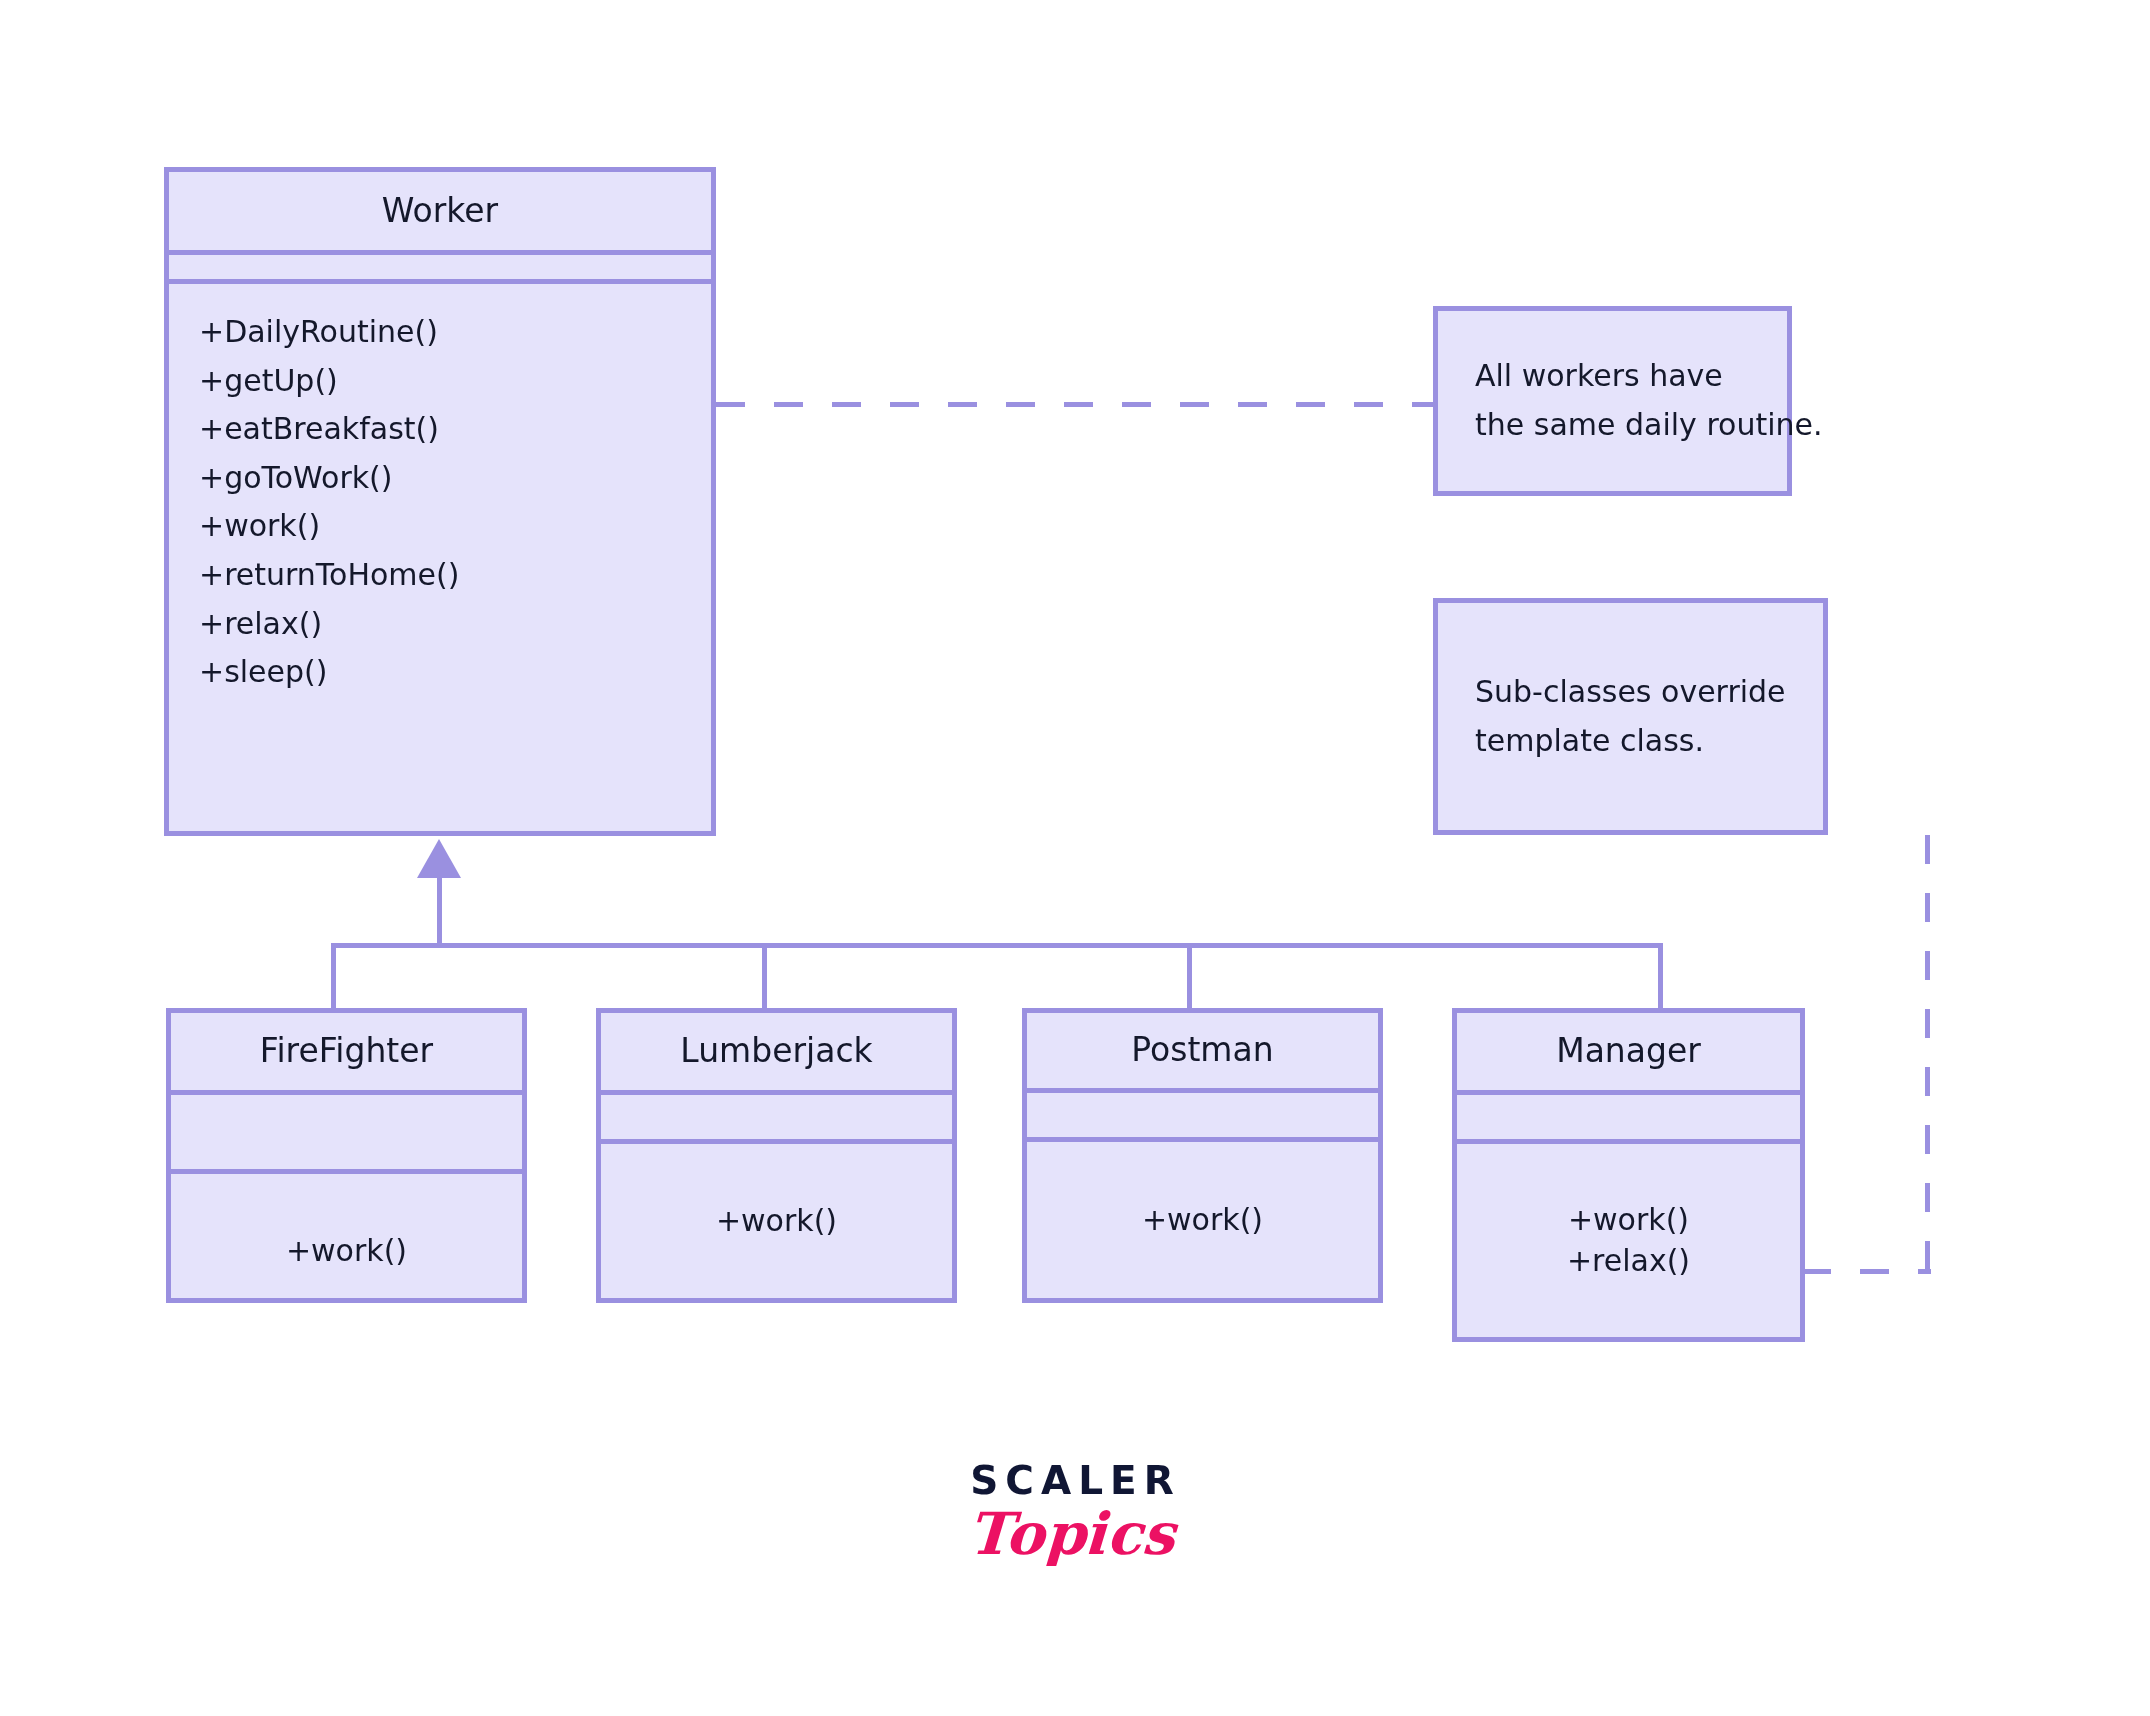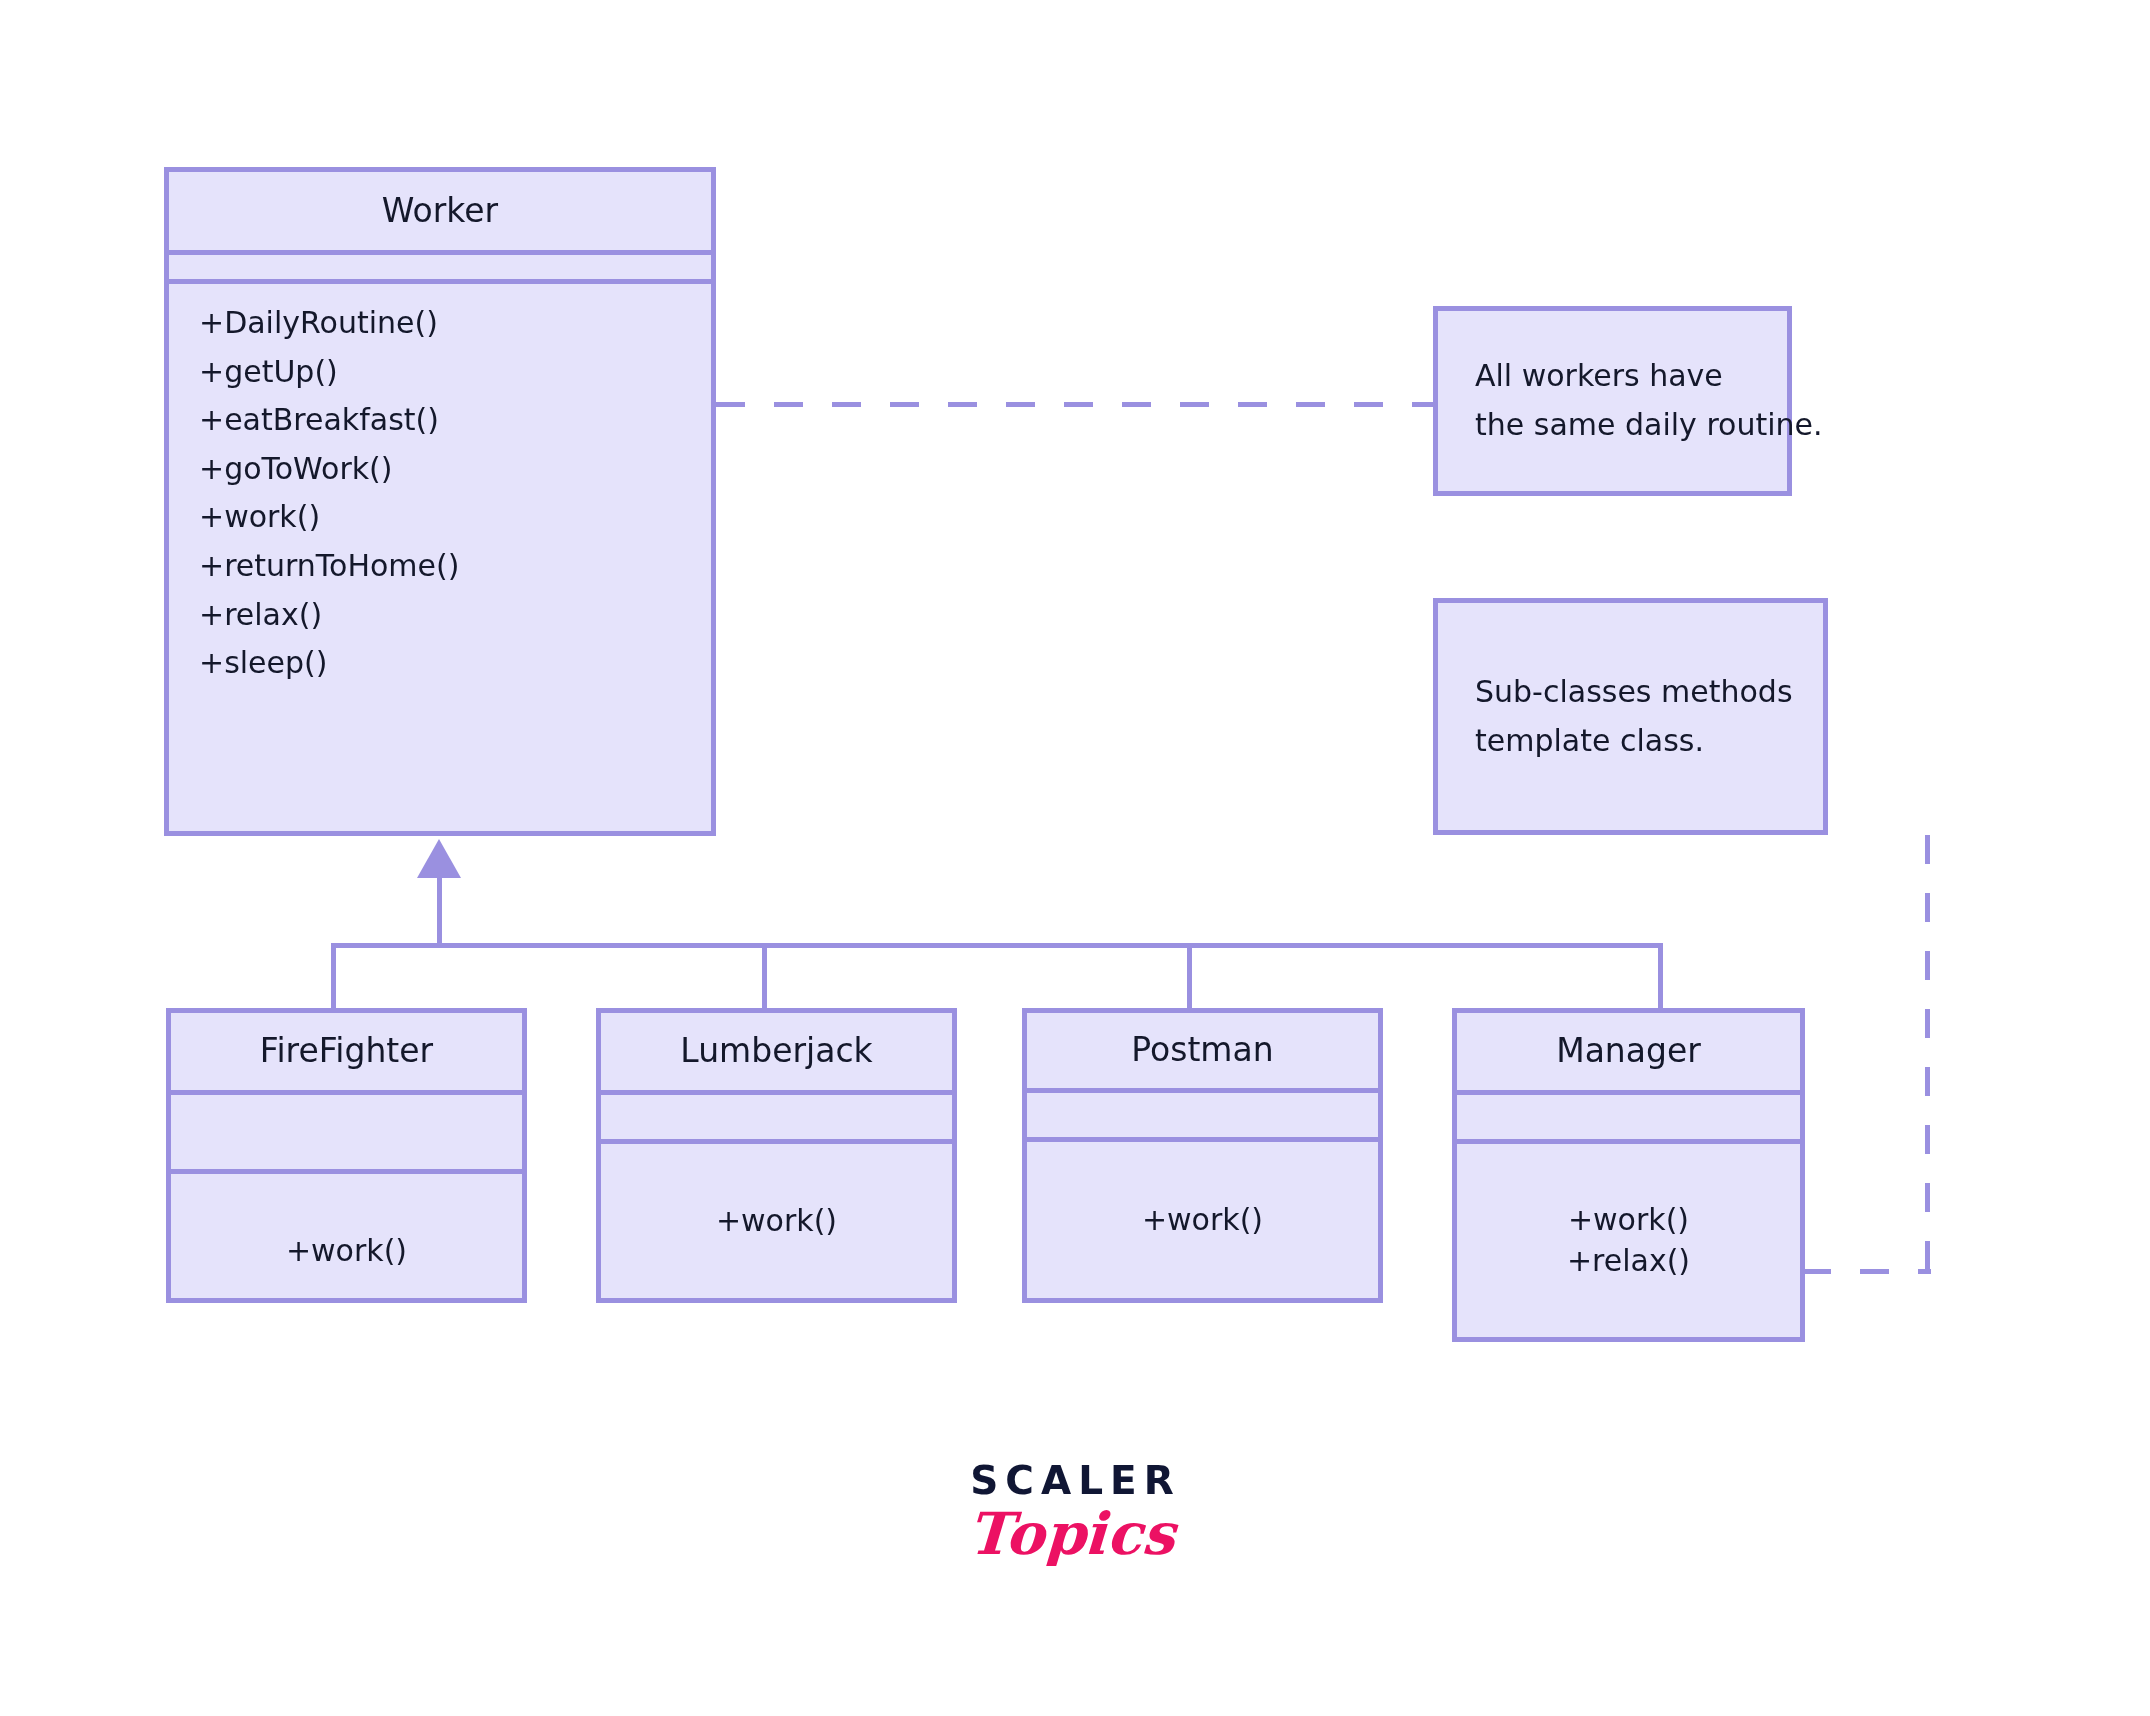--- a/index.html
+++ b/index.html
@@ -152,39 +152,39 @@
 </head>
 <body>
 
 <div id="canvas">
 
   <div class="uml-box" id="box-worker" style="left:164px; top:167px; width:552px; height:669px;">
     <div class="compartment divider-below" style="height:83px;">
       <span class="class-title">Worker</span>
     </div>
     <div class="compartment attrs divider-below" style="height:29px;"></div>
-    <div class="compartment methods" style="flex:1;">
+    <div class="compartment methods" style="flex:1;margin-top:9px;">
       <span class="method-line">+DailyRoutine()</span>
       <span class="method-line">+getUp()</span>
       <span class="method-line">+eatBreakfast()</span>
       <span class="method-line">+goToWork()</span>
       <span class="method-line">+work()</span>
       <span class="method-line">+returnToHome()</span>
       <span class="method-line">+relax()</span>
       <span class="method-line">+sleep()</span>
     </div>
   </div>
 
   <div class="note-box" id="note-1" style="left:1433px; top:306px; width:359px; height:190px;">
     <span class="note-line">All workers have</span>
     <span class="note-line">the same daily routine.</span>
   </div>
 
   <div class="note-box" id="note-2" style="left:1433px; top:598px; width:395px; height:237px;">
-    <span class="note-line">Sub-classes methods</span>
+    <span class="note-line">Sub-classes override</span>
     <span class="note-line">template class.</span>
   </div>
 
   <div class="uml-box" id="box-firefighter" style="left:166px; top:1008px; width:361px; height:295px;gap:30px;">
     <div class="compartment divider-below" style="height:82px;">
       <span class="class-title">FireFighter</span>
     </div>
     <div class="compartment attrs divider-below" style="height:49px;"></div>
     <div class="compartment methods centered" style="flex:1;">
       <span class="method-line">+work()</span>

